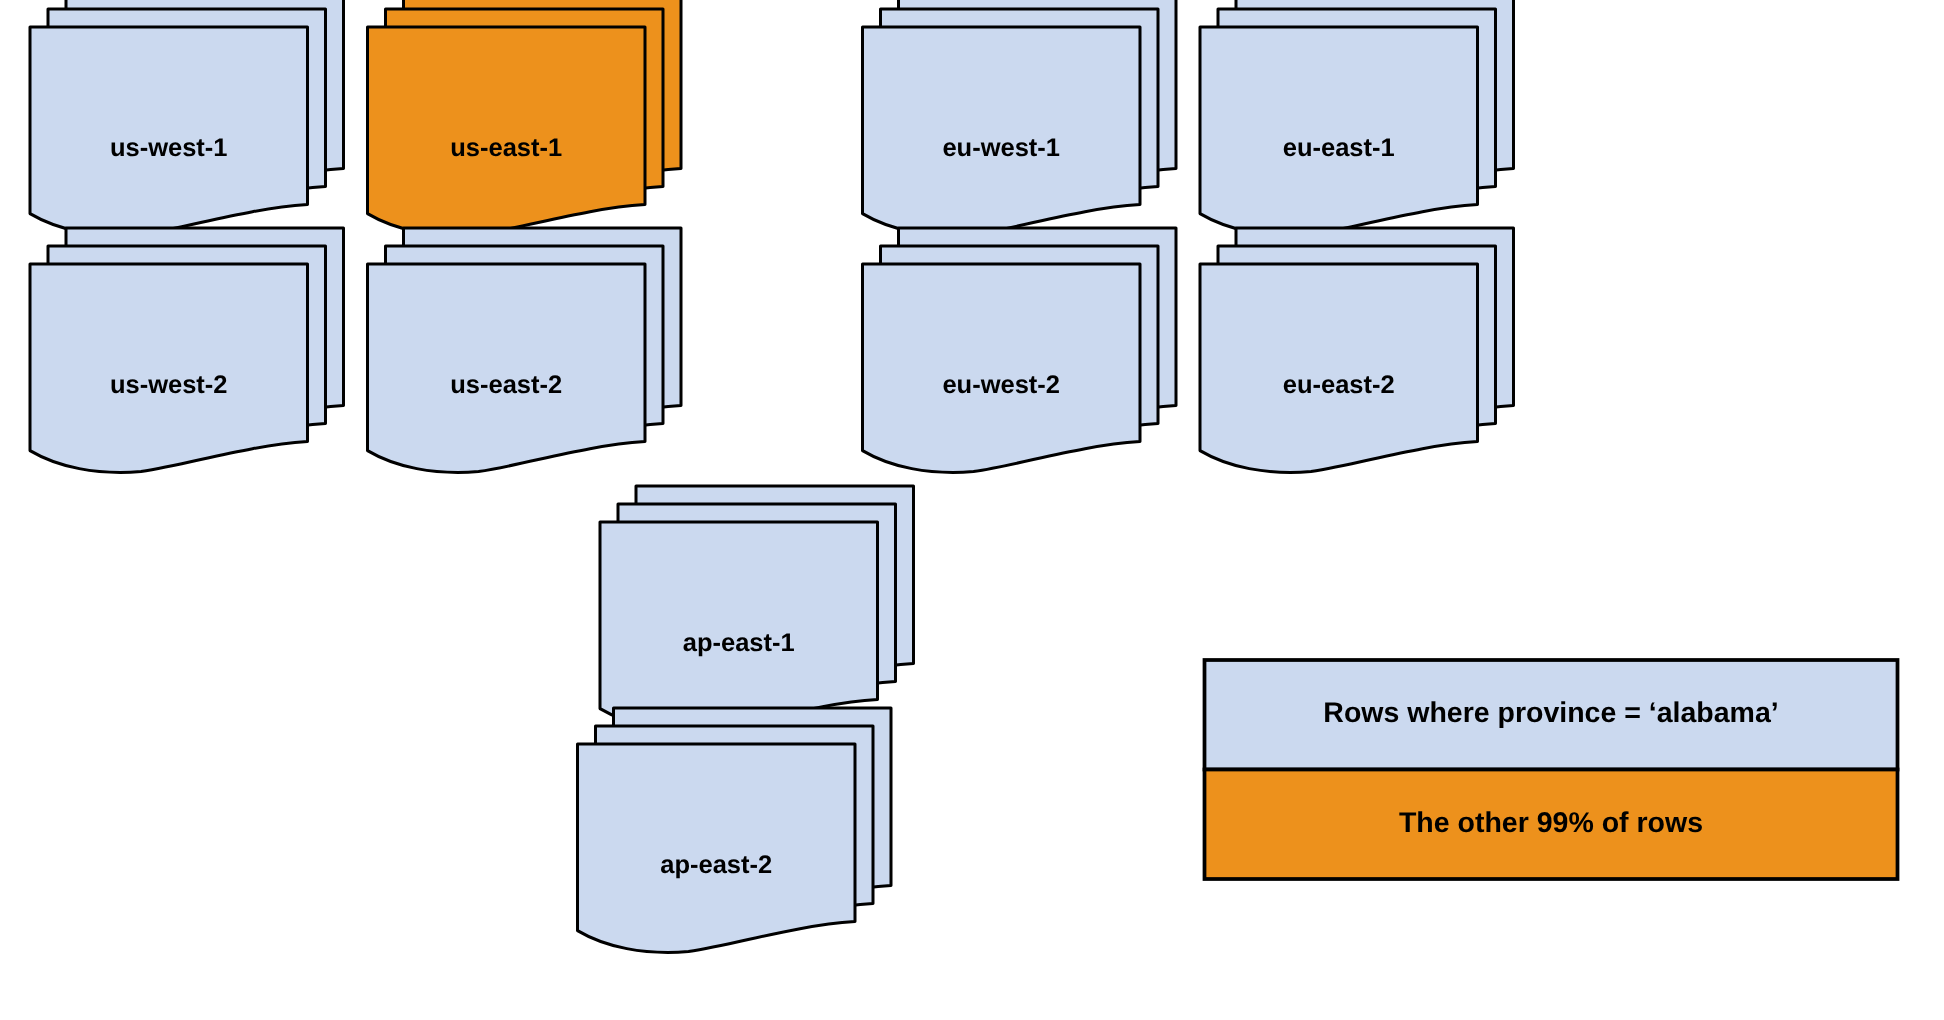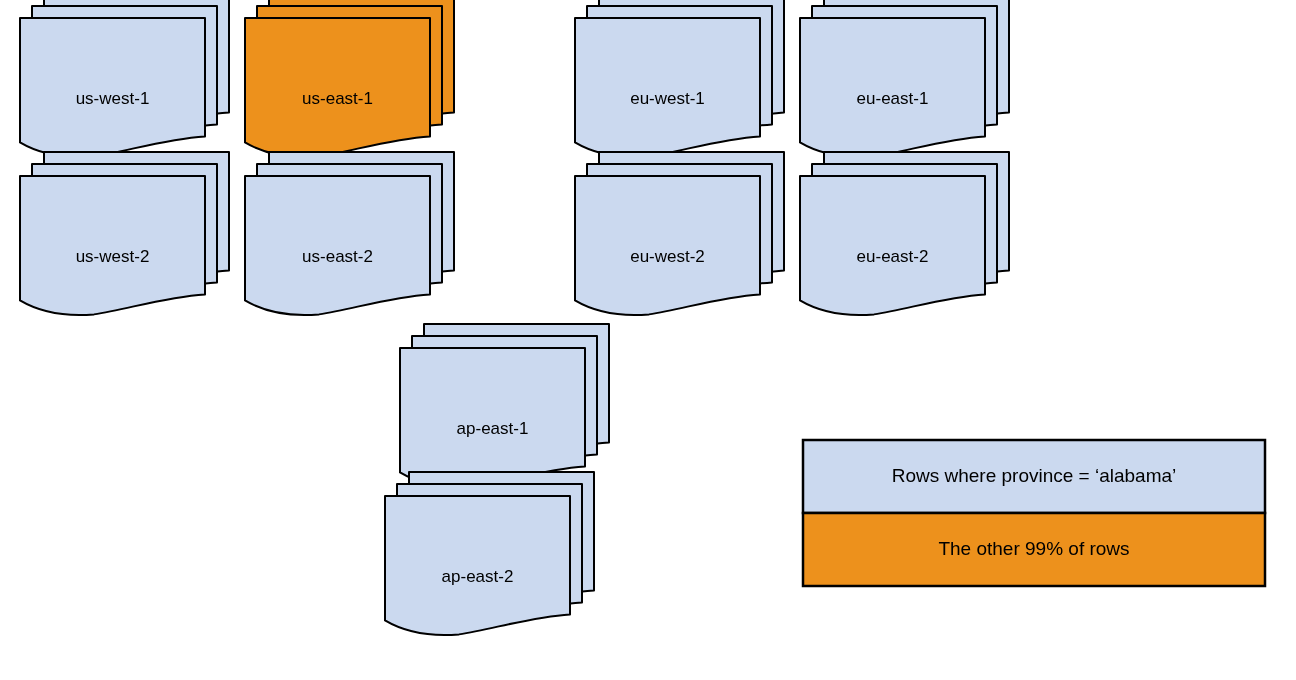--- a/index.html
+++ b/index.html
@@ -13,20 +13,21 @@
     position: relative;
     overflow: hidden;
     font-family: "Liberation Sans", sans-serif;
   }
 
   #canvas-root {
     position: absolute;
     left: 0; top: 0;
     width: 1296px;
     height: 560px;
+    font-weight: bold;
   }
 
   svg.diagram {
     position: absolute;
     left: 0; top: 0;
     width: 1296px;
     height: 680px;
     display: block;
   }
 

